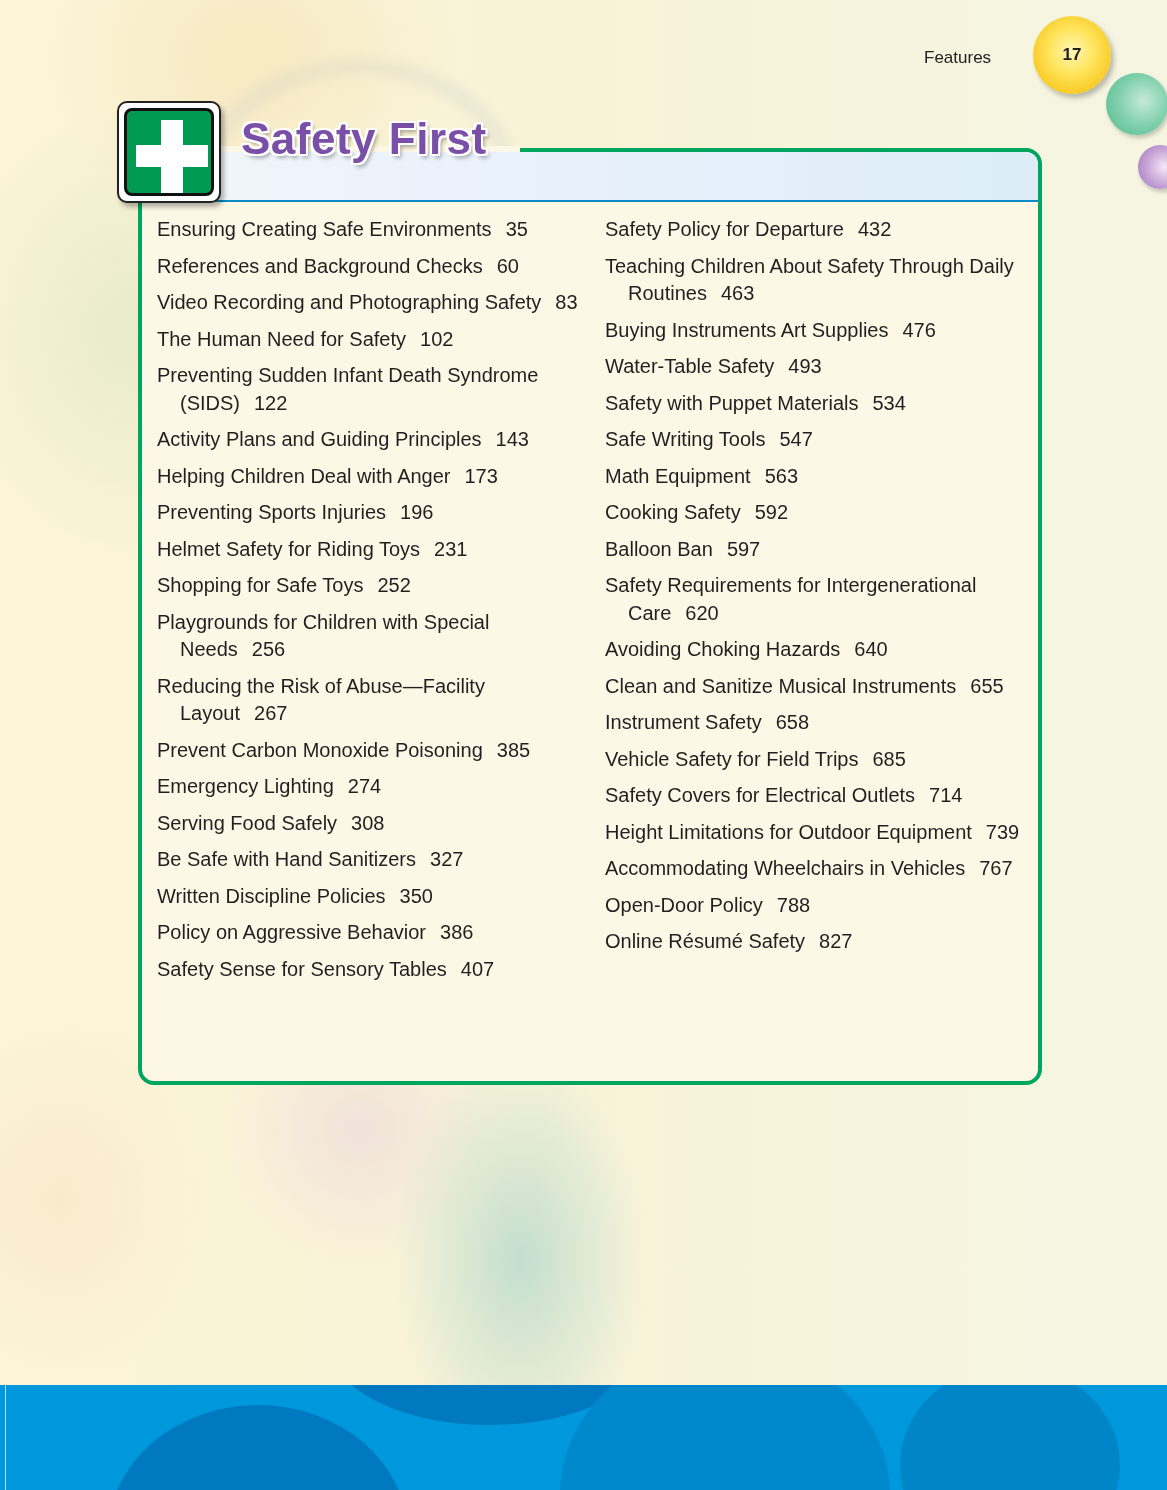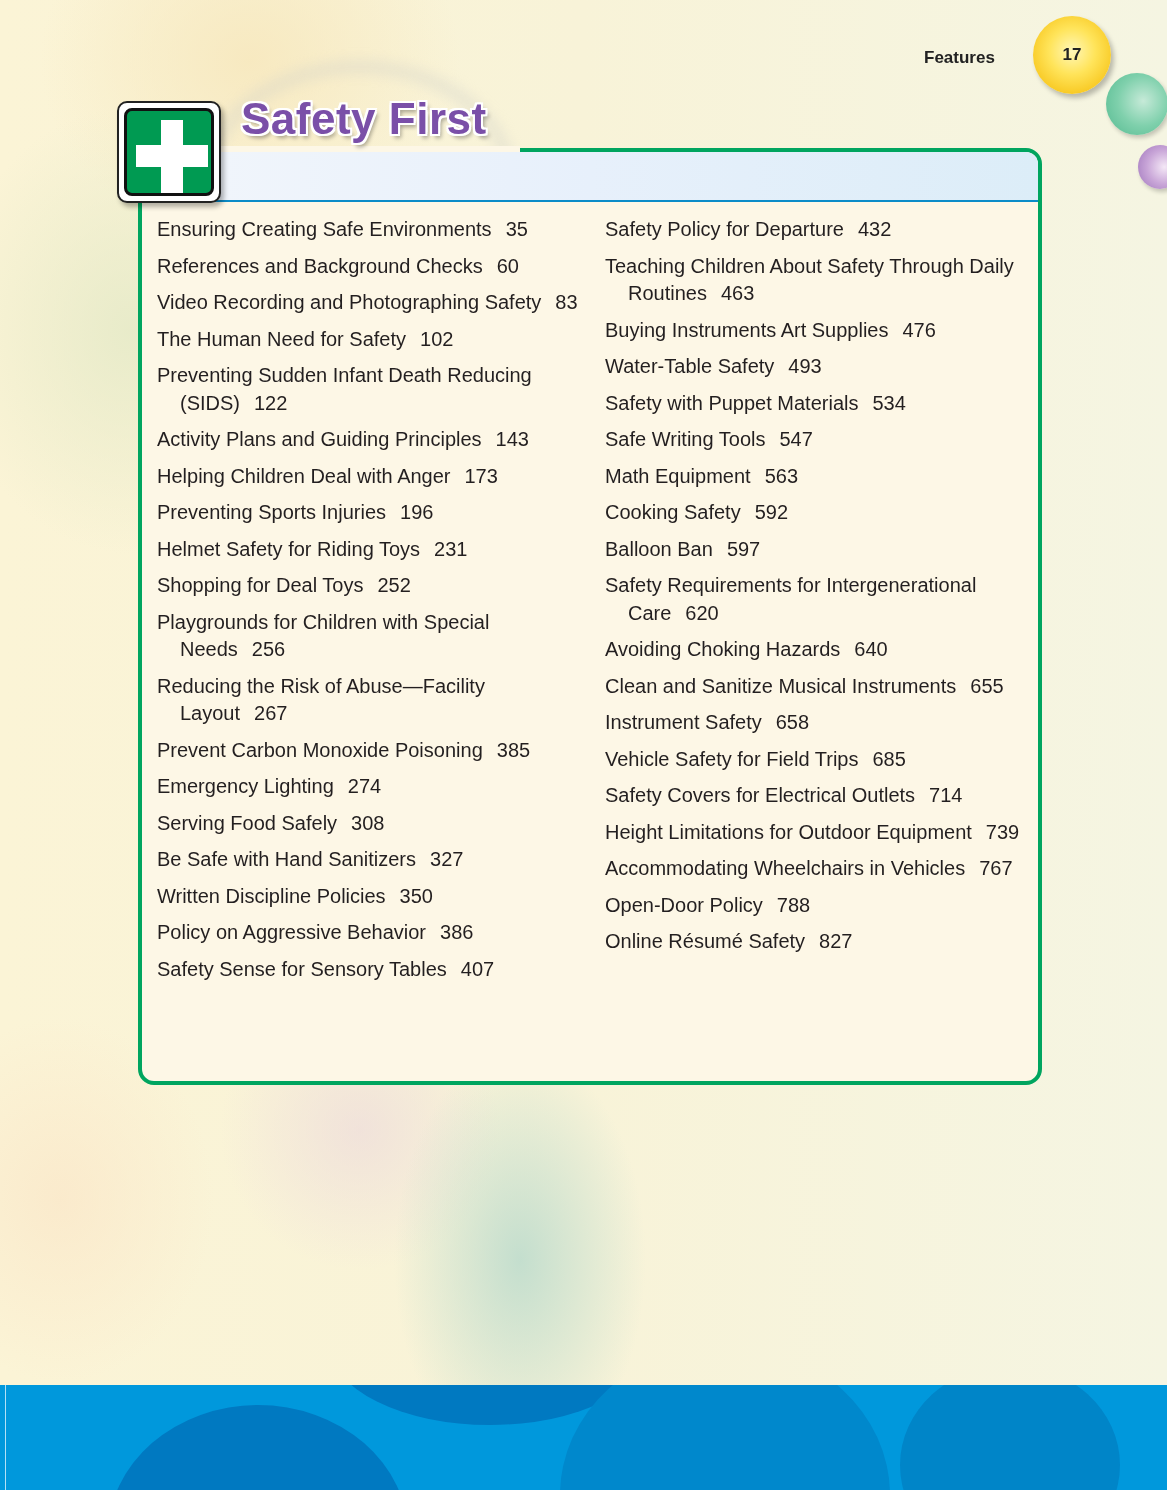--- a/index.html
+++ b/index.html
@@ -24,21 +24,21 @@
     filter: blur(6px);
   }
   .footer-band {
     position: absolute; left: 0; top: 1385px; width: 1167px; height: 105px;
     background: #0098dc; overflow: hidden;
   }
   .footer-band .blob { position: absolute; border-radius: 50%; background: #0079c1; }
   .footer-band .line { position: absolute; left: 5px; top: 0; width: 1px; height: 105px; background: rgba(255,255,255,0.7); }
 
   .header-label {
-    position: absolute; left: 924px; top: 48px; font-size: 17px; font-weight: bold; color: #222;
+    position: absolute; left: 924px; top: 48px; font-size: 17px; font-weight: normal; color: #222;
   }
   .page-badge {
     position: absolute; left: 1033px; top: 16px; width: 78px; height: 78px; border-radius: 50%;
     background: radial-gradient(circle at 50% 45%, #fff7b8 0%, #ffe45a 40%, #f7c51b 80%, #eeb20d 100%);
     box-shadow: 3px 4px 5px rgba(0,0,0,0.25);
     display: flex; align-items: center; justify-content: center;
     font-size: 17px; font-weight: bold; color: #222;
   }
   .orb-green {
     position: absolute; left: 1106px; top: 73px; width: 62px; height: 62px; border-radius: 50%;
@@ -60,21 +60,21 @@
   .panel-head {
     position: absolute; left: 0; top: 0; width: 100%; height: 48px;
     background: linear-gradient(90deg, #f2f6fb 0%, #e7f0fb 50%, #dcedf8 100%);
     border-bottom: 2px solid #0b8cc8;
   }
   .title-strip {
     position: absolute; left: 220px; top: 146px; width: 300px; height: 6px;
     background: #fdf7e6;
   }
   .panel-title {
-    position: absolute; left: 241px; top: 94px; font-size: 44px; font-weight: bold;
+    position: absolute; left: 241px; top: 114px; font-size: 44px; font-weight: bold;
     color: #7a4fa8; letter-spacing: 0.5px;
     text-shadow: -2px -2px 0 #fff, 2px -2px 0 #fff, -2px 2px 0 #fff, 2px 2px 0 #fff,
                  0 -2px 0 #fff, 0 2px 0 #fff, -2px 0 0 #fff, 2px 0 0 #fff,
                  3px 4px 4px rgba(0,0,0,0.35);
   }
   .cross-icon {
     position: absolute; left: 117px; top: 101px; width: 104px; height: 102px;
     background: #fff; border: 2px solid #222; border-radius: 10px; box-sizing: border-box;
     box-shadow: 3px 4px 5px rgba(0,0,0,0.3);
   }
@@ -126,26 +126,26 @@
     <div class="h"></div>
   </div>
 </div>
 <div class="panel-title">Safety First</div>
 
 <div class="col left" id="leftCol">
     <div class="entry"><span>Ensuring Creating Safe Environments</span><span class="pg">35</span></div>
     <div class="entry"><span>References and Background Checks</span><span class="pg">60</span></div>
     <div class="entry"><span>Video Recording and Photographing Safety</span><span class="pg">83</span></div>
     <div class="entry"><span>The Human Need for Safety</span><span class="pg">102</span></div>
-    <div class="entry"><span>Preventing Sudden Infant Death Reducing (SIDS)</span><span class="pg">122</span></div>
+    <div class="entry"><span>Preventing Sudden Infant Death Syndrome (SIDS)</span><span class="pg">122</span></div>
     <div class="entry"><span>Activity Plans and Guiding Principles</span><span class="pg">143</span></div>
     <div class="entry"><span>Helping Children Deal with Anger</span><span class="pg">173</span></div>
     <div class="entry"><span>Preventing Sports Injuries</span><span class="pg">196</span></div>
     <div class="entry"><span>Helmet Safety for Riding Toys</span><span class="pg">231</span></div>
-    <div class="entry"><span>Shopping for Deal Toys</span><span class="pg">252</span></div>
+    <div class="entry"><span>Shopping for Safe Toys</span><span class="pg">252</span></div>
     <div class="entry"><span>Playgrounds for Children with Special Needs</span><span class="pg">256</span></div>
     <div class="entry"><span>Reducing the Risk of Abuse—Facility Layout</span><span class="pg">267</span></div>
     <div class="entry"><span>Prevent Carbon Monoxide Poisoning</span><span class="pg">385</span></div>
     <div class="entry"><span>Emergency Lighting</span><span class="pg">274</span></div>
     <div class="entry"><span>Serving Food Safely</span><span class="pg">308</span></div>
     <div class="entry"><span>Be Safe with Hand Sanitizers</span><span class="pg">327</span></div>
     <div class="entry"><span>Written Discipline Policies</span><span class="pg">350</span></div>
     <div class="entry"><span>Policy on Aggressive Behavior</span><span class="pg">386</span></div>
     <div class="entry"><span>Safety Sense for Sensory Tables</span><span class="pg">407</span></div>
   </div>

